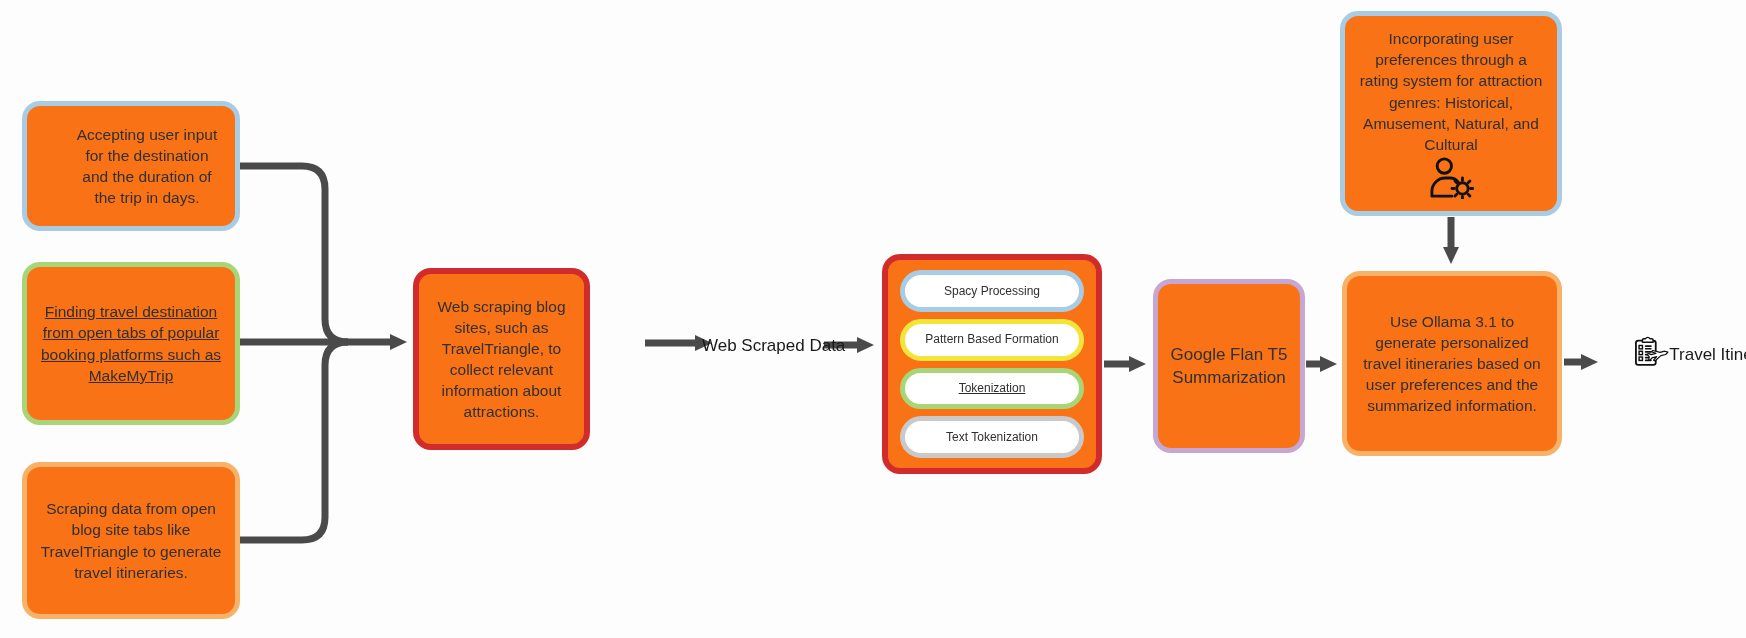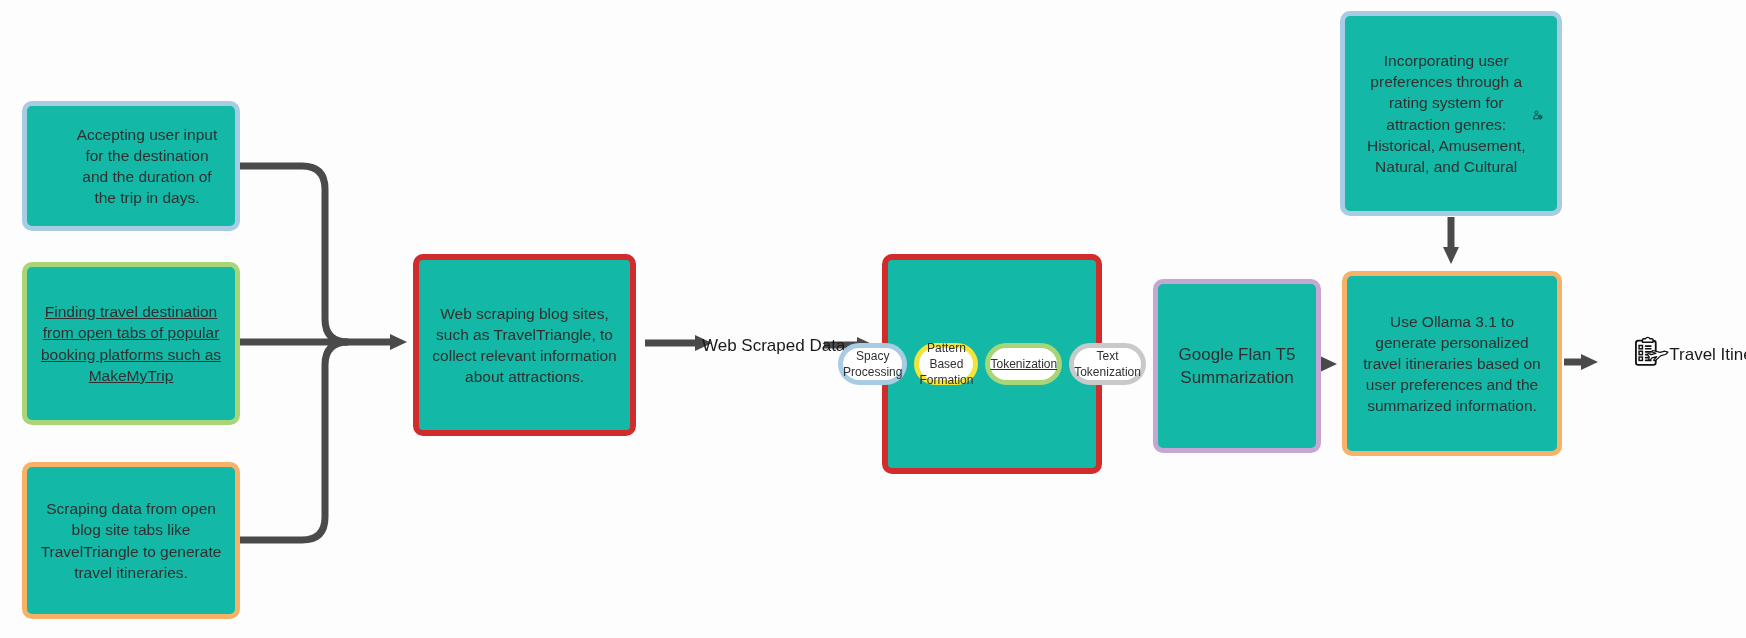--- a/index.html
+++ b/index.html
@@ -3,47 +3,47 @@
 <meta charset="utf-8">
 <style>
   html,body{margin:0;padding:0;background:#fdfdfd;}
   #canvas{
     position:relative;width:1746px;height:638px;overflow:hidden;
     font-family:"Liberation Sans",sans-serif;background:#fdfdfd;
   }
   .wires{position:absolute;left:0;top:0;}
   .wire{fill:none;stroke:var(--wire,#4a4a4a);stroke-width:7;}
   .node{
-    position:absolute;box-sizing:border-box;background:#14b8a6;
-    display:flex;flex-direction:row;align-items:center;justify-content:center;
+    position:absolute;box-sizing:border-box;background:#f97316;
+    display:flex;flex-direction:column;align-items:center;justify-content:center;
     text-align:center;color:var(--text,#303030);
     font-size:15.5px;line-height:1.36;padding:8px 12px;
-    border-radius:10px;border:5px solid #999;z-index:2;
+    border-radius:18px;border:5px solid #999;z-index:2;
   }
   .b-blue  {border-color:var(--node_blue,#a7cce4);}
   .b-green {border-color:var(--node_green,#a8d577);}
   .b-orange{border-color:var(--node_orange,#f7b267);}
   .b-red   {border-color:var(--node_red,#d22b2b);border-width:6px;}
   .b-purple{border-color:var(--node_purple,#c6a7d3);}
   .node-user-input  {left:22px;top:101px;width:218px;height:130px;padding-left:44px;}
   .node-booking-tabs{left:22px;top:262px;width:218px;height:163px;text-decoration:underline;}
   .node-blog-tabs   {left:22px;top:462px;width:218px;height:157px;}
-  .node-web-scraping{left:413px;top:254px;width:223px;height:182px;}
+  .node-web-scraping{left:413px;top:268px;width:177px;height:182px;}
   .node-pipeline{left:882px;top:254px;width:220px;height:220px;
     justify-content:center;gap:7px;padding:10px 12px;}
   .pill{
     box-sizing:border-box;width:100%;height:42px;border-radius:21px;
     border:5px solid #a21caf;background:#fff;display:flex;align-items:center;
     justify-content:center;font-size:12px;color:var(--text,#303030);
   }
   .p-blue  {border-color:var(--node_blue,#a7cce4);}
   .p-yellow{border-color:var(--pill_yellow,#f3e43b);}
   .p-green {border-color:var(--node_green,#a8d577);text-decoration:underline;}
   .p-gray  {border-color:var(--pill_gray,#c9c9c9);}
-  .node-summarization{left:1153px;top:279px;width:168px;height:174px;font-size:17px;}
+  .node-summarization{left:1153px;top:279px;width:152px;height:174px;font-size:17px;}
   .node-preferences{left:1340px;top:11px;width:222px;height:205px;padding:10px 14px;}
   .node-ollama{left:1342px;top:271px;width:220px;height:185px;}
   .icon-block{position:absolute;z-index:2;display:flex;flex-direction:row;align-items:center;}
   .doc-block{left:702px;top:288px;width:108px;}
   .itin-block{left:1634px;top:288px;width:148px;}
   .caption{margin-top:6px;font-size:17px;color:#1a1a1a;white-space:nowrap;}
   .persongear{margin-top:2px;}
 </style>
 </head>
 <body>

